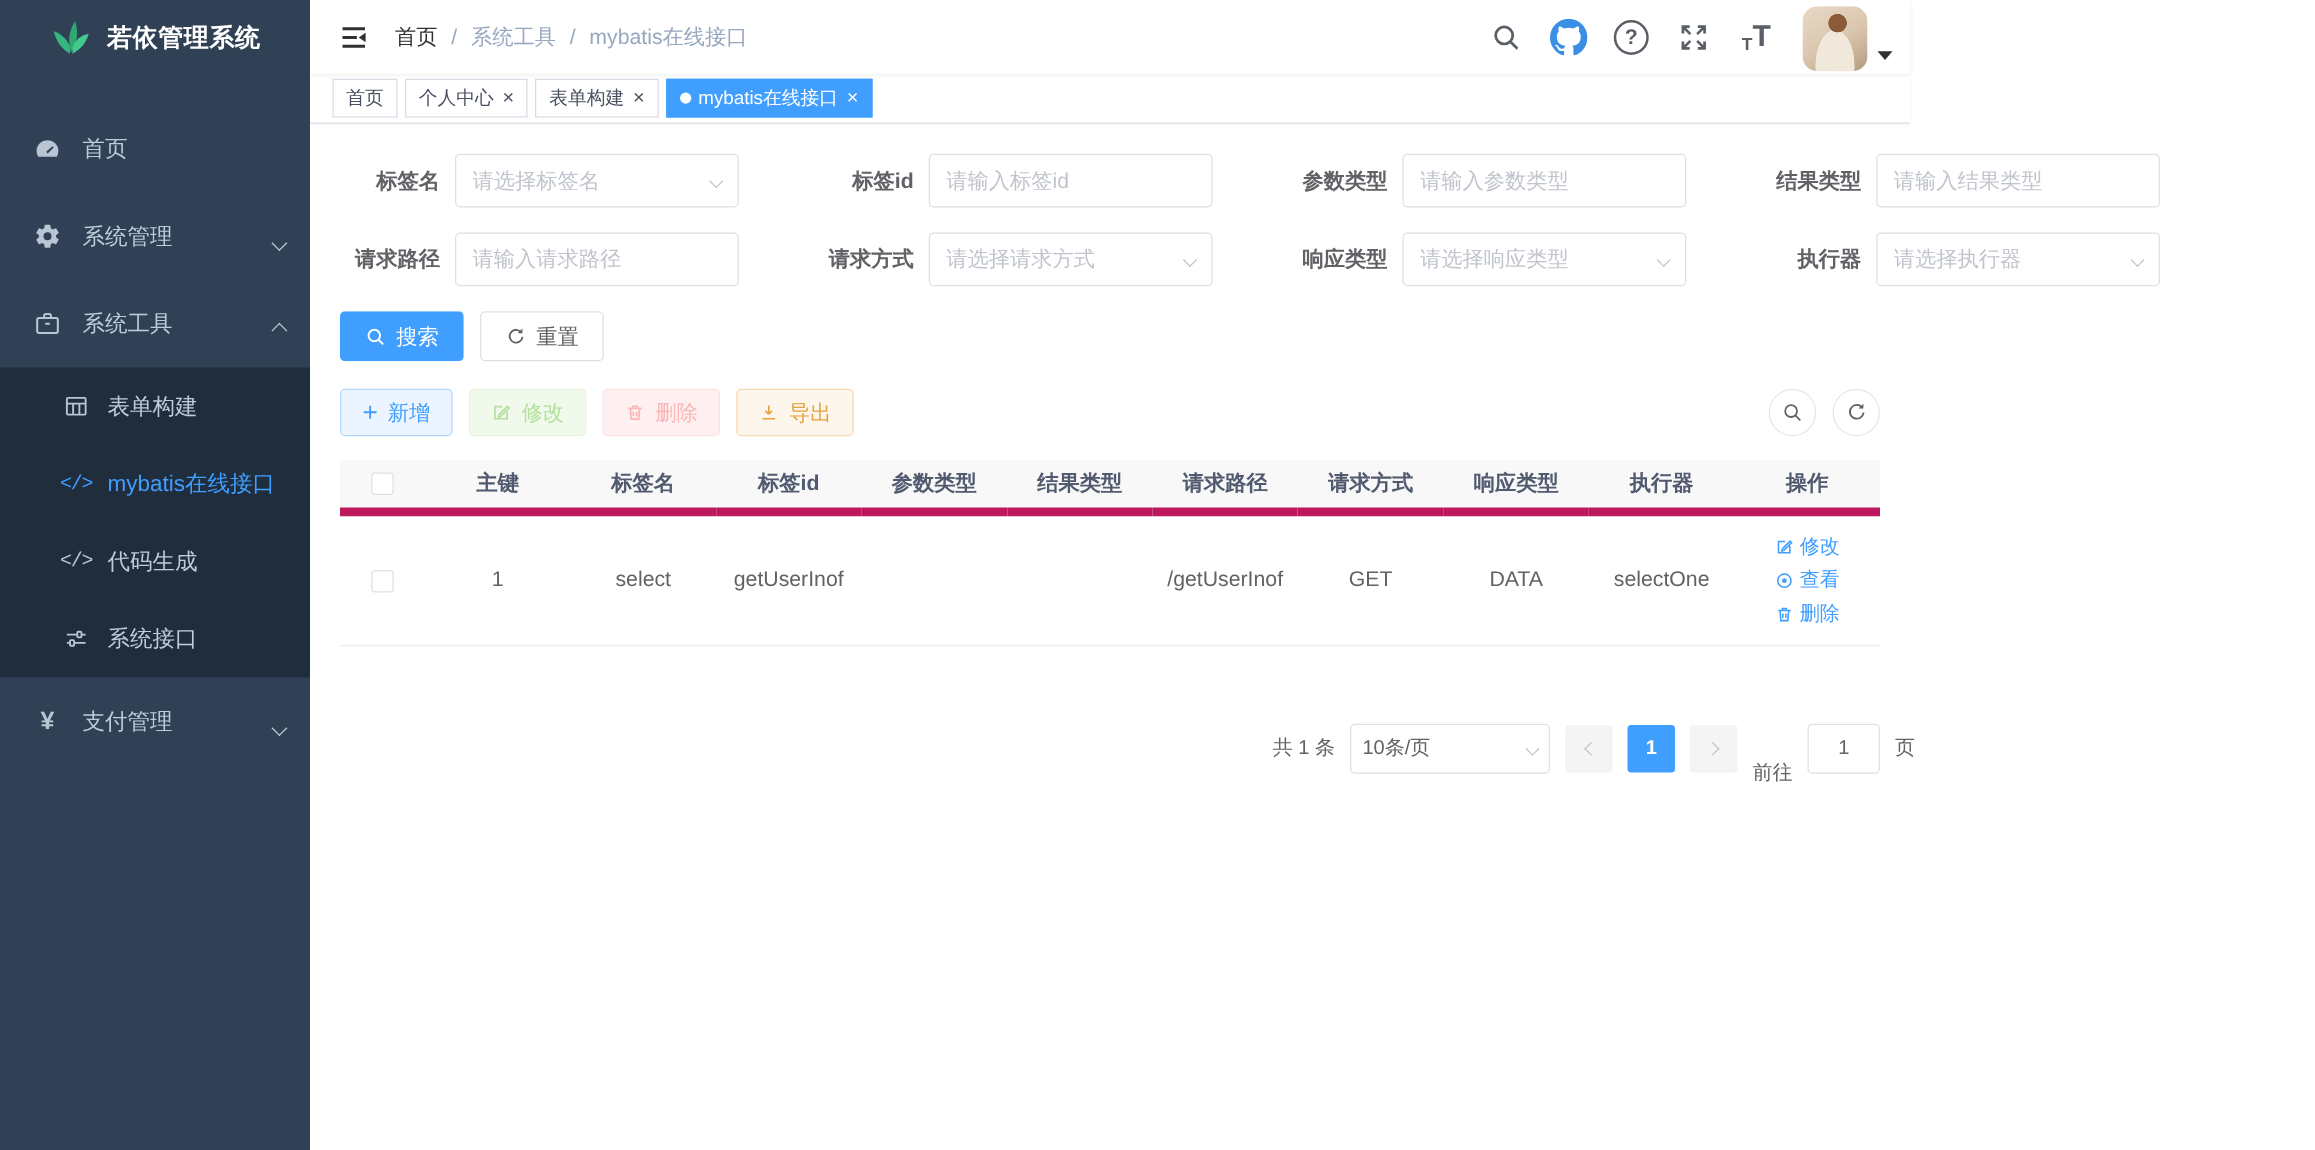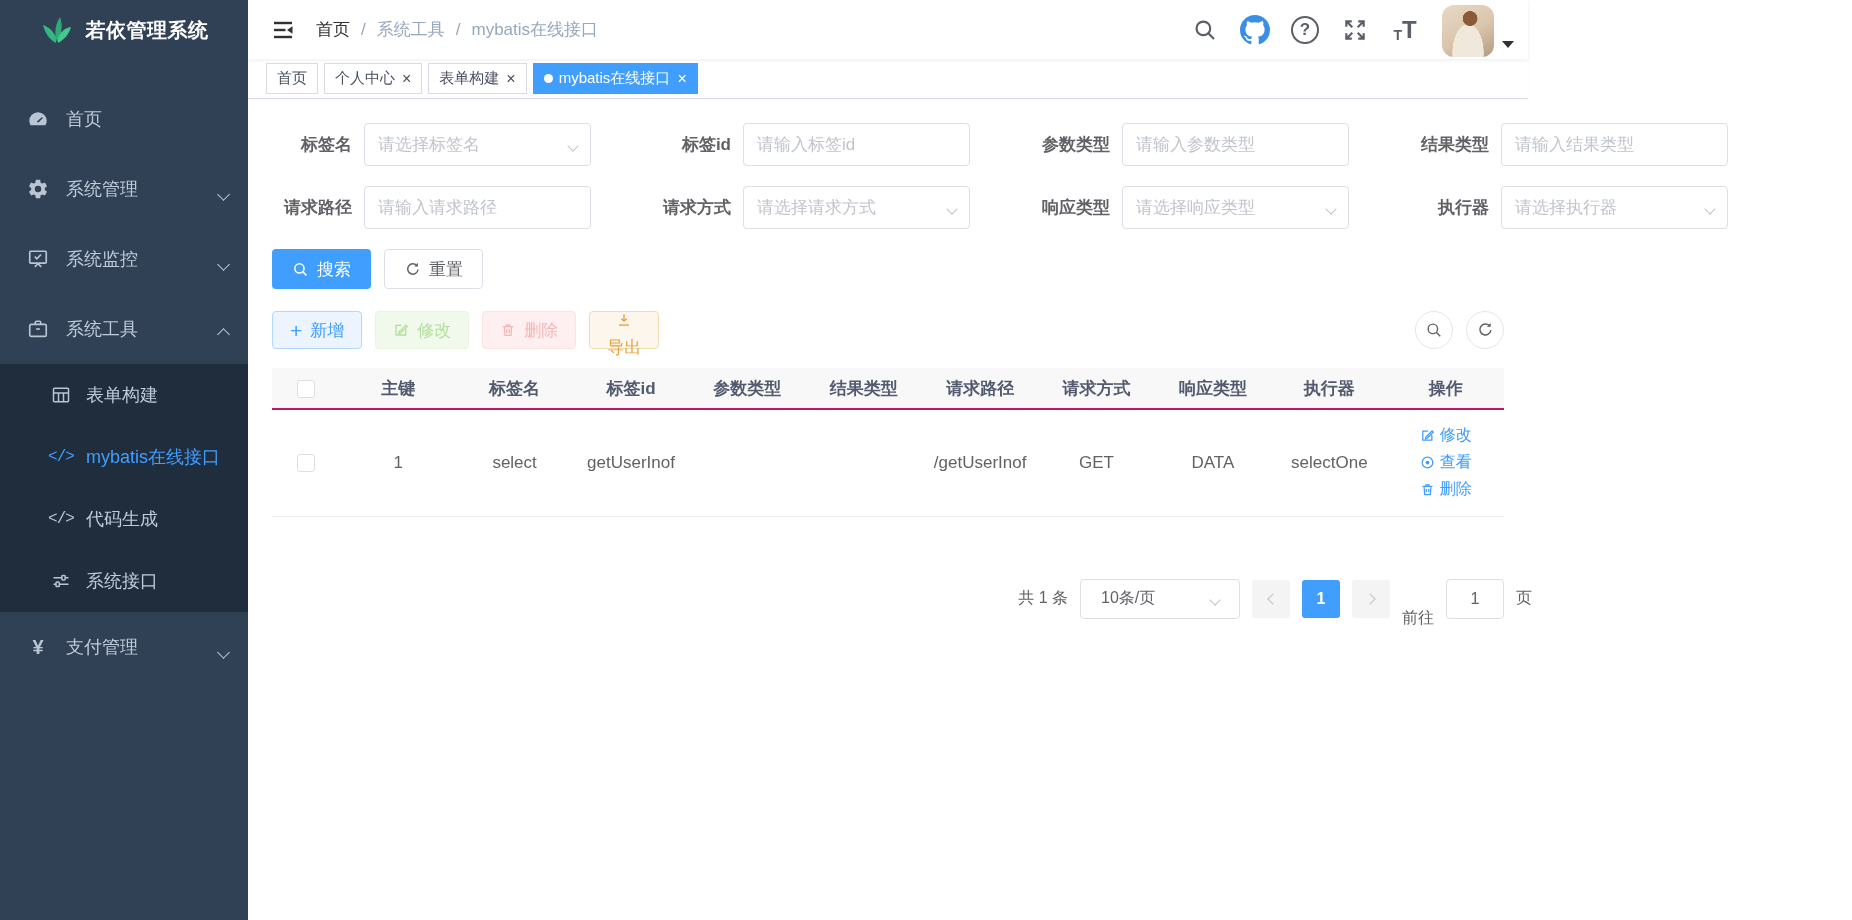--- a/index.html
+++ b/index.html
@@ -72,38 +72,38 @@
   
   .btn { display:inline-flex; align-items:center; gap:8px; height:40px; padding:0 19px; border-radius:4px; font-size:17px; cursor:pointer; border:1px solid transparent; white-space:nowrap; }
   .btn-primary { background:#409EFF; color:#fff; }
   .btn-default { background:#fff; border-color:#dcdfe6; color:#606266; }
   .btn-row { display:flex; gap:13px; margin-bottom:22px; }
   .toolbar { display:flex; align-items:center; gap:13px; }
   .btn-sm { height:38px; padding:0 17px; }
   .btn-plain-blue { background:#ecf5ff; border-color:#b3d8ff; color:#409EFF; }
   .btn-plain-green { background:#f0f9eb; border-color:#e8f5de; color:#b3e19d; cursor:not-allowed; }
   .btn-plain-red { background:#fef0f0; border-color:#fde2e2; color:#fab6b6; cursor:not-allowed; }
-  .btn-plain-orange { background:#fdf6ec; border-color:#f5dab1; color:#e6a23c;flex-direction:column; }
+  .btn-plain-orange { background:#fdf6ec; border-color:#f5dab1; color:#e6a23c; }
   .plus-glyph { font-size:21px; line-height:1; font-weight:400; }
   .tool-right { margin-left:auto; display:flex; gap:13px; }
   .circle-btn { width:38px; height:38px; border-radius:50%; border:1px solid #e3e6ef; background:#fff; display:flex; align-items:center; justify-content:center; color:#606266; cursor:pointer; }
 
   
   table.grid { width:100%; border-collapse:collapse; table-layout:fixed; margin-top:19px; }
-  table.grid th { background:#f8f8f9; color:#515a6e; font-weight:bold; font-size:17px; height:41px; border-bottom:2px solid #be185d; text-align:center; }
+  table.grid th { background:#f8f8f9; color:#515a6e; font-weight:bold; font-size:17px; height:41px; border-bottom:7px solid #be185d; text-align:center; }
   table.grid td { color:#606266; font-size:17px; height:107px; border-bottom:1px solid #ebeef5; text-align:center; }
   .col-check { width:68px; }
   .checkbox { display:inline-block; width:18px; height:18px; border:1px solid #dcdfe6; border-radius:3px; background:#fff; cursor:pointer; vertical-align:middle; }
   .ops { display:flex; flex-direction:column; align-items:center; gap:6px; }
   .op-link { display:inline-flex; align-items:center; gap:5px; color:#409EFF; font-size:16px; cursor:pointer; }
 
   
   .pagination { display:flex; align-items:center; justify-content:flex-end; gap:12px; margin-top:52px; margin-right:-28px; font-size:16px; color:#606266; }
   .pg-total { white-space:nowrap; }
-  .pg-size { width:160px; height:40px; border:1px solid #dcdfe6; border-radius:4px; display:flex; align-items:center; padding:0 20px; color:#606266; cursor:pointer; }
+  .pg-size { width:160px; height:40px; border:1px solid #dcdfe6; border-radius:4px; display:flex; align-items:center; padding:0 9px; color:#606266; cursor:pointer; }
   .pg-size .ph { flex:1; color:#606266; font-size:16px; }
   .pg-btn { width:38px; height:38px; border-radius:3px; background:#f4f4f5; display:flex; align-items:center; justify-content:center; color:#c0c4cc; cursor:pointer; }
   .pg-btn .chev { width:8px; height:8px; border-width:1.6px; }
   .chev-left { transform:rotate(135deg); margin-left:3px; }
   .chev-right { transform:rotate(-45deg); margin-right:3px; }
   .pg-page { width:38px; height:38px; border-radius:3px; background:#409EFF; color:#fff; font-weight:bold; display:flex; align-items:center; justify-content:center; cursor:pointer; }
   .pg-goto { white-space:nowrap;margin-top:39px; }
   .pg-input { width:58px; height:40px; border:1px solid #dcdfe6; border-radius:4px; text-align:center; font-size:16px; color:#606266; outline:none; }
   .pg-unit { white-space:nowrap; }
 
@@ -142,31 +142,20 @@
       <div class="menu-item">
         <span class="mi-icon">
           <svg width="22" height="22" viewBox="0 0 24 24">
               <path fill="currentColor" d="M19.43 12.98c.04-.32.07-.64.07-.98s-.03-.66-.07-.98l2.11-1.65a.5.5 0 0 0 .12-.64l-2-3.46a.5.5 0 0 0-.61-.22l-2.49 1a7.03 7.03 0 0 0-1.69-.98l-.38-2.65A.49.49 0 0 0 14 2h-4a.49.49 0 0 0-.49.42l-.38 2.65c-.61.25-1.17.59-1.69.98l-2.49-1a.5.5 0 0 0-.61.22l-2 3.46a.5.5 0 0 0 .12.64l2.11 1.65c-.04.32-.07.65-.07.98s.03.66.07.98l-2.11 1.65a.5.5 0 0 0-.12.64l2 3.46c.12.22.39.3.61.22l2.49-1c.52.4 1.08.73 1.69.98l.38 2.65c.04.24.24.42.49.42h4c.25 0 .45-.18.49-.42l.38-2.65c.61-.25 1.17-.59 1.69-.98l2.49 1c.22.08.49 0 .61-.22l2-3.46a.5.5 0 0 0-.12-.64l-2.11-1.65zM12 15.5a3.5 3.5 0 1 1 0-7 3.5 3.5 0 0 1 0 7z"></path>
             </svg>
         </span>
         <span>系统管理</span>
         <span class="chev-wrap"><span class="chev down"></span></span>
       </div>
 
-      <div class="menu-item">
-        <span class="mi-icon">
-          <svg width="22" height="22" viewBox="0 0 24 24" fill="none" stroke="currentColor" stroke-width="1.8">
-              <rect x="3" y="3.5" width="18" height="13" rx="1"></rect>
-              <path d="M8.5 9.5l2.2 2.2 4.6-4.6"></path>
-              <path d="M8.5 20.5L12 17l3.5 3.5"></path>
-            </svg>
-        </span>
-        <span>系统监控</span>
-        <span class="chev-wrap"><span class="chev down"></span></span>
-      </div>
 
       <div class="menu-item">
         <span class="mi-icon">
           <svg width="22" height="22" viewBox="0 0 24 24" fill="none" stroke="currentColor" stroke-width="1.8">
               <rect x="3" y="7" width="18" height="13" rx="1.5"></rect>
               <path d="M9 7V5.2A1.7 1.7 0 0 1 10.7 3.5h2.6A1.7 1.7 0 0 1 15 5.2V7"></path>
               <path d="M10 12h4"></path>
             </svg>
         </span>
         <span>系统工具</span>

